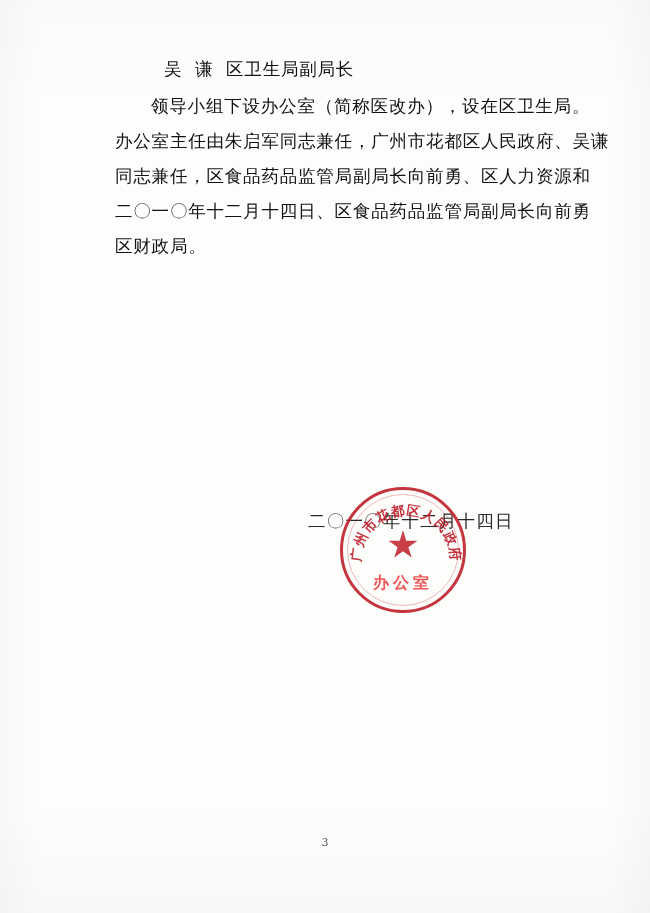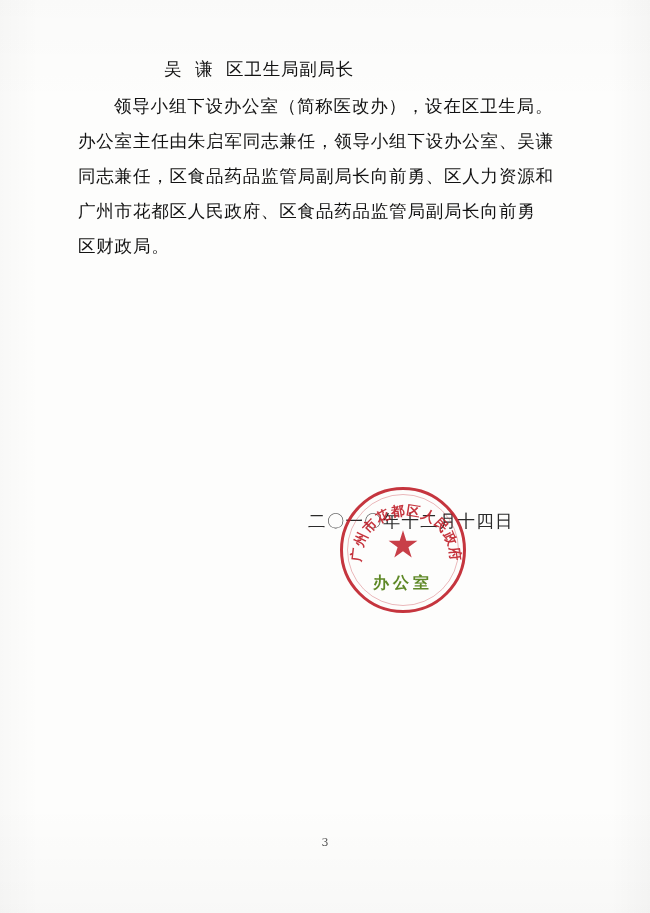--- a/index.html
+++ b/index.html
@@ -48,20 +48,21 @@
     color: #131313;
   }
 
   .center-line {
     text-align: left;
     padding-left: 86px;
   }
 
   .para {
     margin-top: 2px;
+    margin-left: 37px;
   }
 
   .para-first {
     text-indent: 36px;
   }
 
   .gap {
     height: 16px;
   }
 
@@ -128,21 +129,21 @@
     letter-spacing: 1px;
   }
   .seal-bottom {
     position: absolute;
     left: 0;
     right: 0;
     bottom: 16px;
     text-align: center;
     font-size: 16px;
     font-weight: bold;
-    color: #4d7c0f;
+    color: #ef4444;
     letter-spacing: 4px;
     white-space: pre;
   }
 
   .page-number {
     position: absolute;
     left: 0;
     right: 0;
     top: 836px;
     text-align: center;
@@ -155,23 +156,23 @@
 <body>
 
 <div class="page">
 
   <div class="content">
 
     <div class="line center-line">吴  谦  区卫生局副局长</div>
 
     <div class="para">
       <div class="line para-first">领导小组下设办公室（简称医改办），设在区卫生局。</div>
-      <div class="line">办公室主任由朱启军同志兼任，领导小组下设办公室、吴谦</div>
+      <div class="line">办公室主任由朱启军同志兼任，广州市花都区人民政府、吴谦</div>
       <div class="line">同志兼任，区食品药品监管局副局长向前勇、区人力资源和</div>
-      <div class="line">广州市花都区人民政府、区食品药品监管局副局长向前勇</div>
+      <div class="line">二〇一〇年十二月十四日、区食品药品监管局副局长向前勇</div>
       <div class="line">区财政局。</div>
     </div>
 
     <div class="gap"></div>
 
 
   </div>
 
   <div class="signature-block">
     <div class="date-line">二〇一〇年十二月十四日</div>

